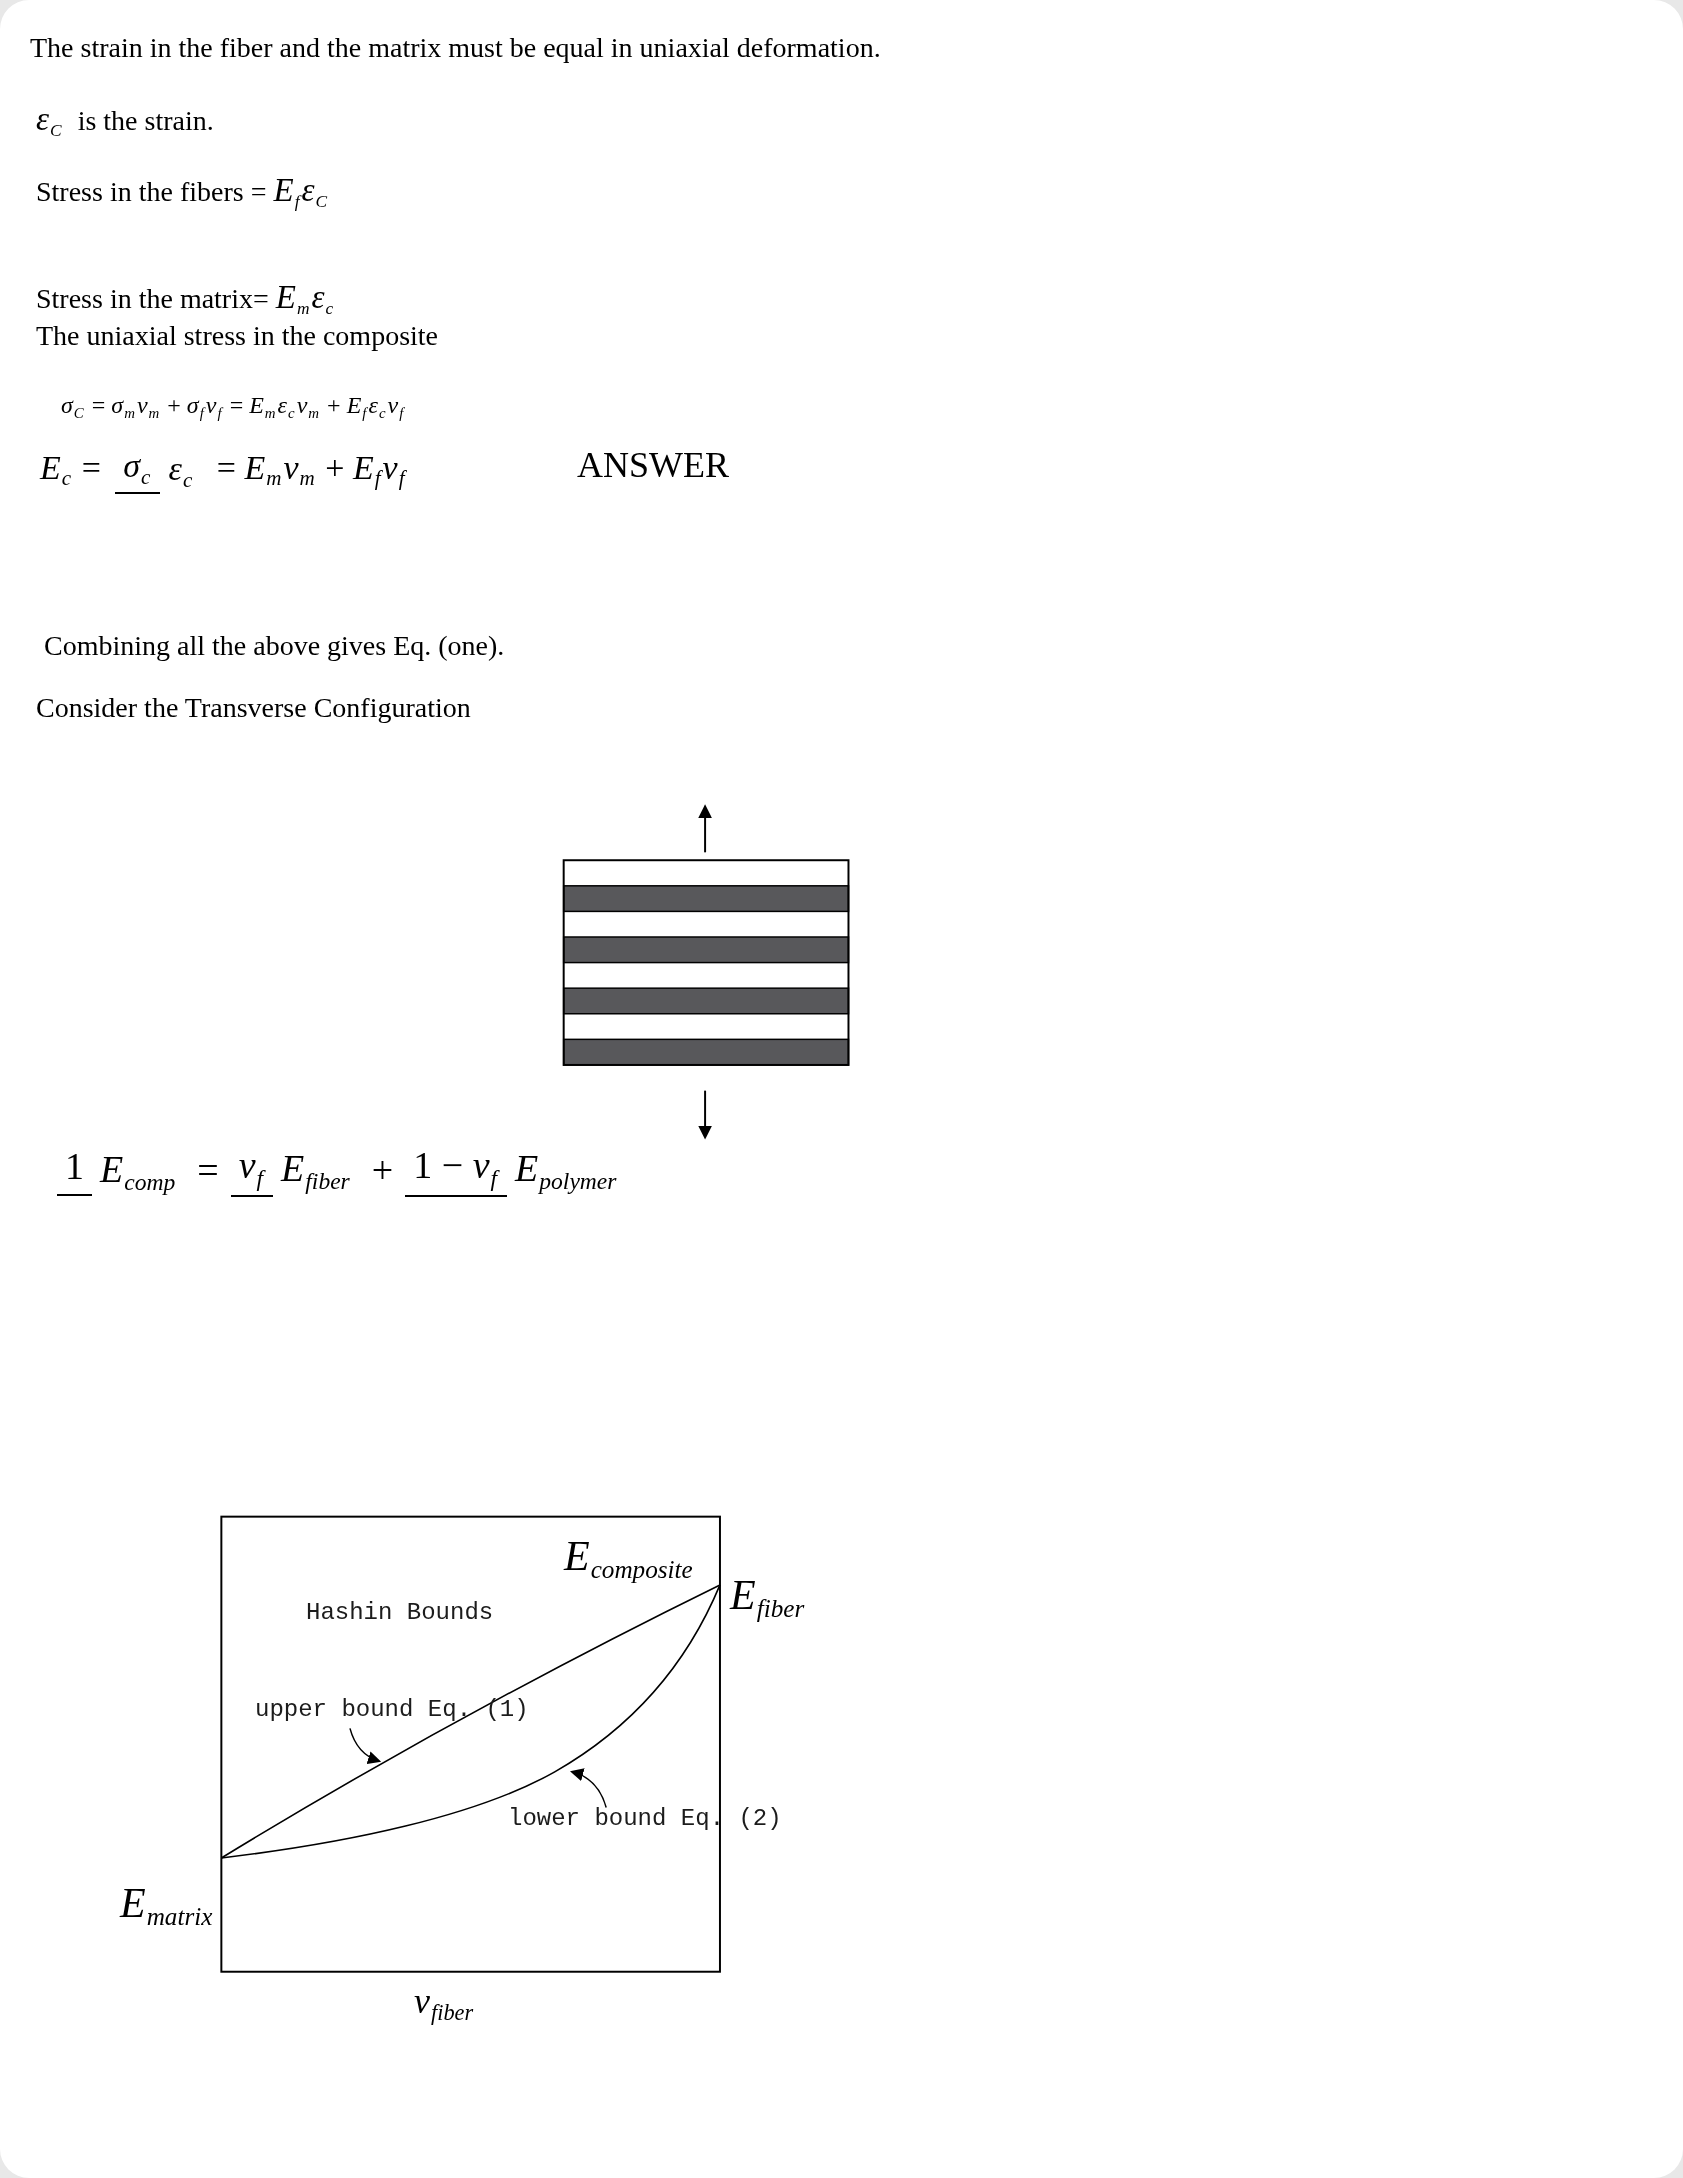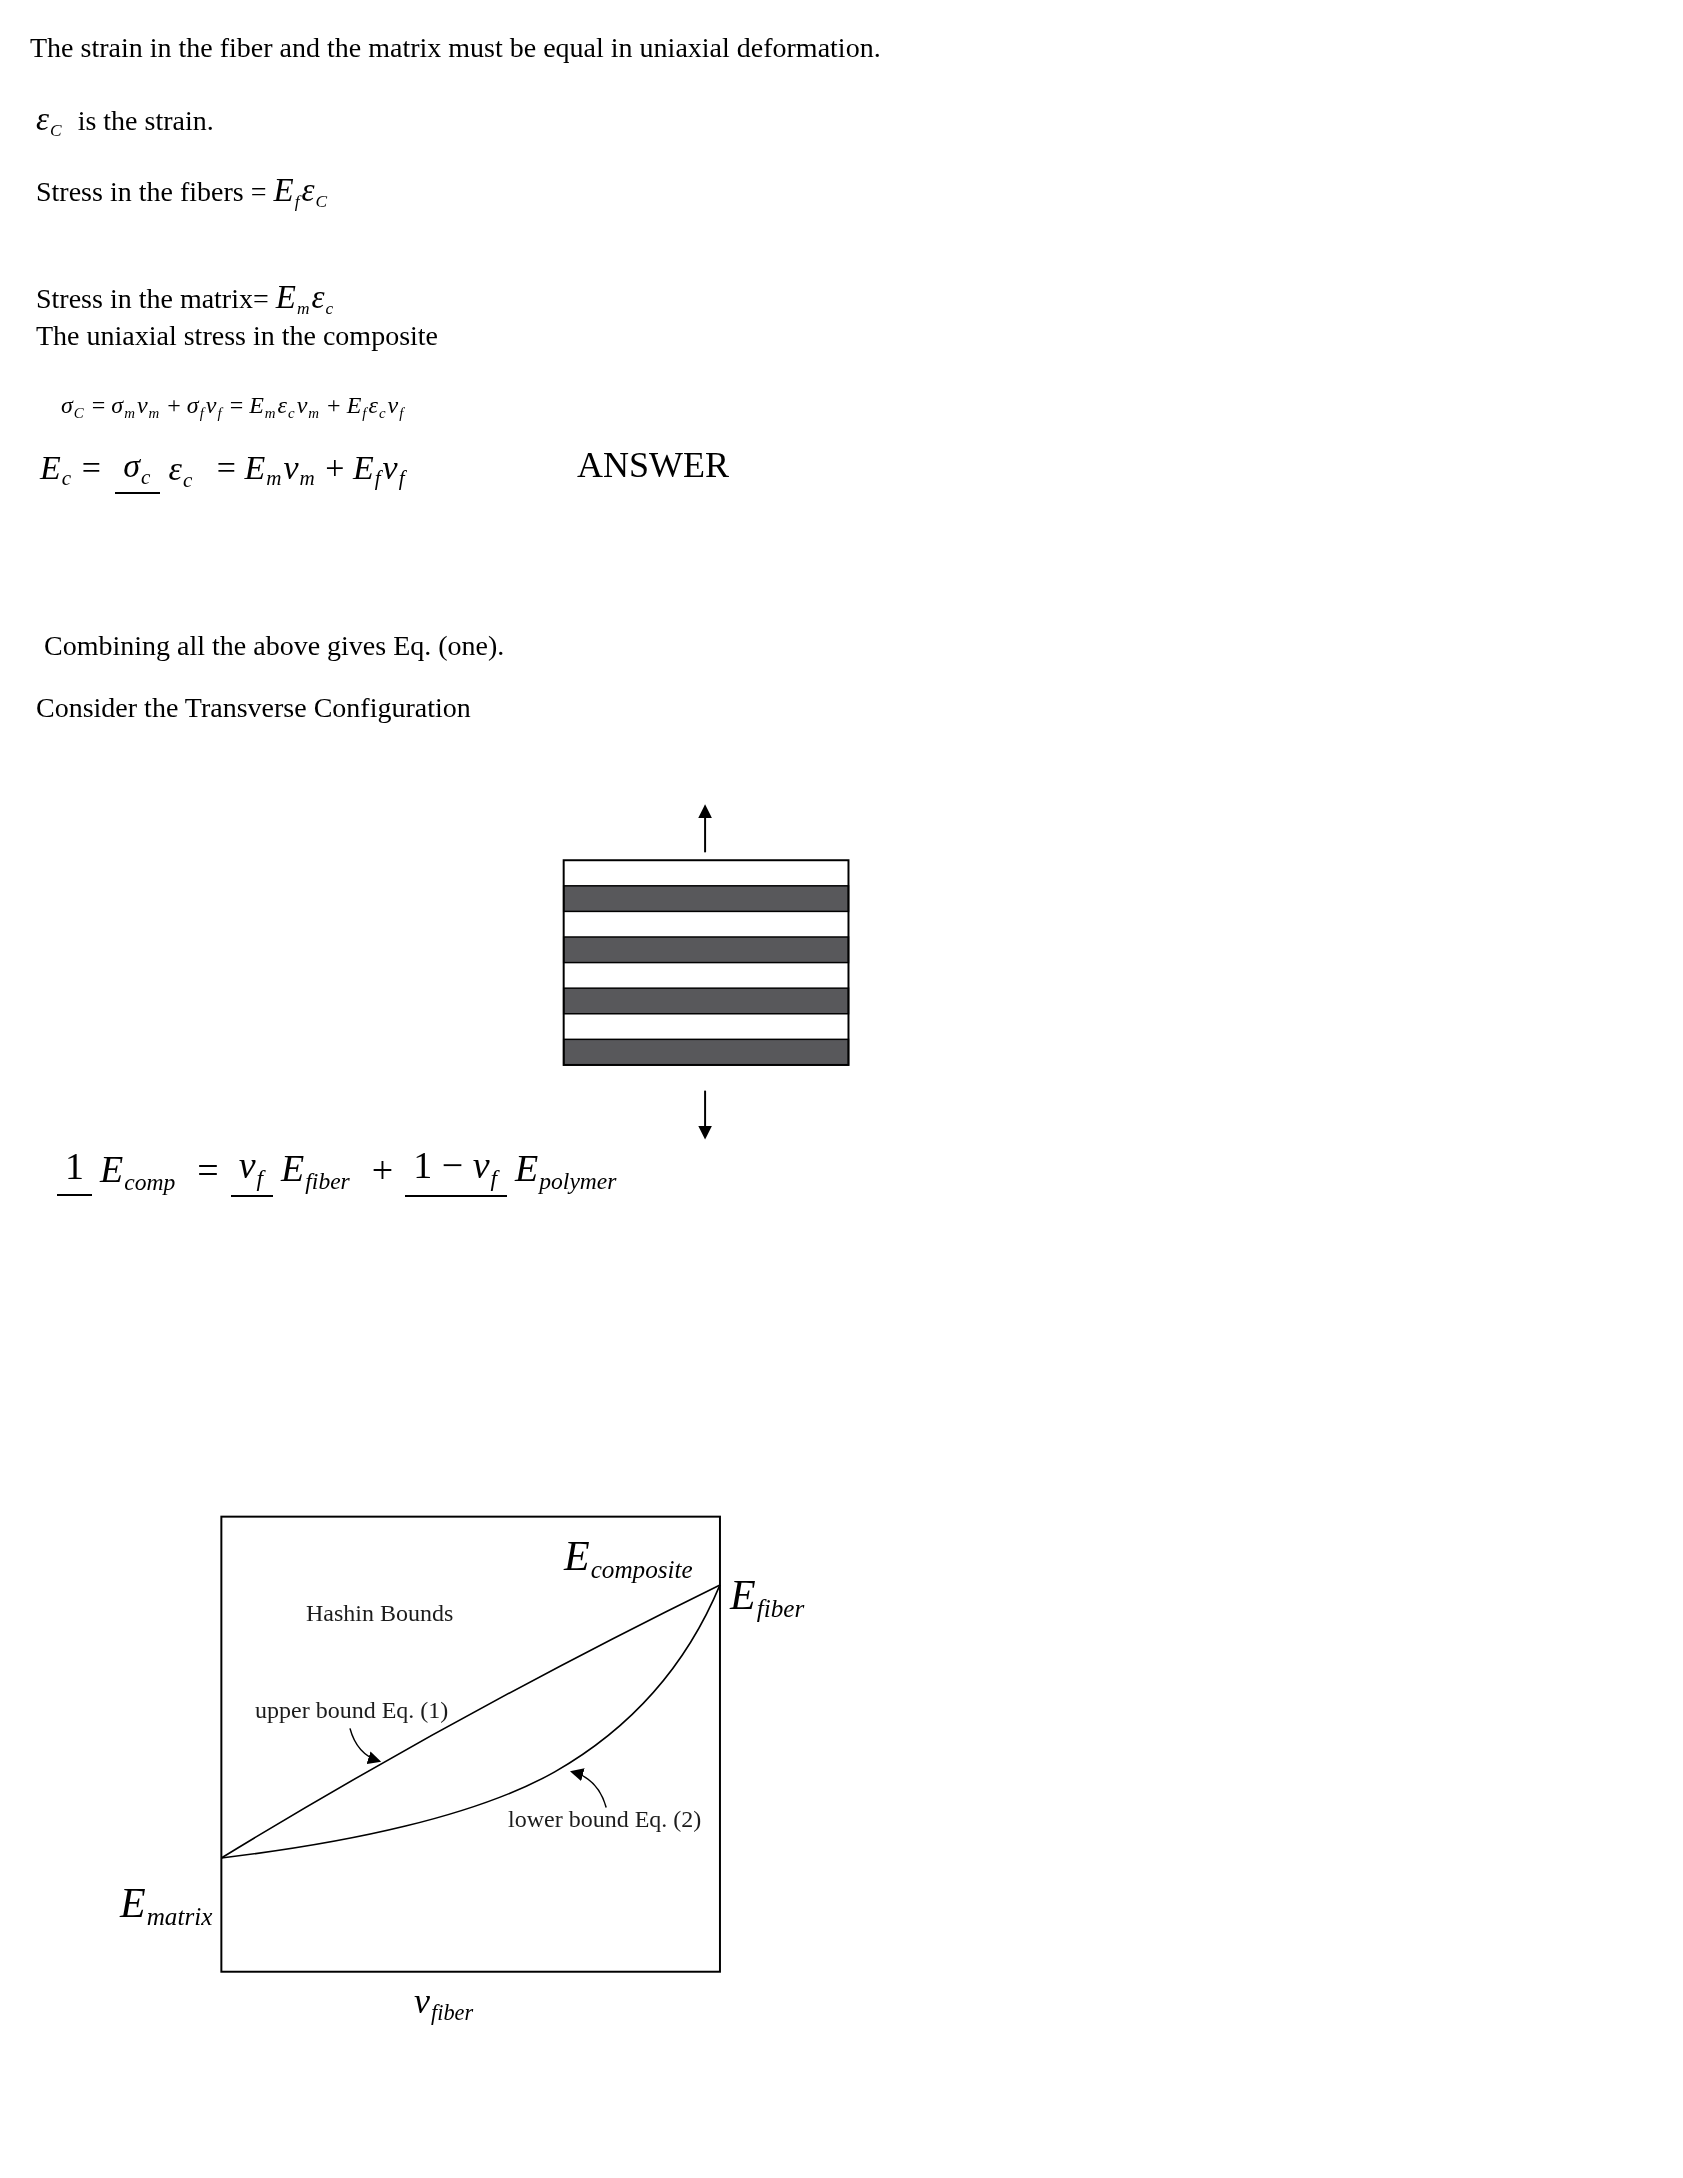--- a/index.html
+++ b/index.html
@@ -1,37 +1,37 @@
 <!DOCTYPE html>
 <html style="--bg: #ffffff; --ink: #000000; --stripe-gray: #58585b; --label-ink: #1c1c1c;"><head>
 <meta charset="utf-8">
 <style>
   :root{
     --bg:#ffffff; --ink:#000000; --stripe-gray:#58585b; --label-ink:#1c1c1c;
   }
   html,body{margin:0;padding:0;background:#e8e8e8;}
   #page{
     position:relative; width:1683px; height:2178px; background:var(--bg);
-    font-family:"Liberation Serif", serif; color:var(--ink); overflow:hidden;
+    font-family:"Liberation Serif", serif; color:var(--ink); overflow:hidden;border-radius:29px;
   }
   .tline{position:absolute; font-size:28px; line-height:1.2; white-space:pre;}
   .run{white-space:pre;}
   .it{font-style:italic;}
   .lg{font-size:1.18em;}
   .sub{font-size:0.62em; vertical-align:-0.32em; margin:0 2px 0 1px;}
   .eqrow{position:absolute; display:flex; align-items:center; white-space:pre;}
   .eq-sigma{font-size:24px; line-height:1.2;margin-left:21px;}
   .eq-ec{font-size:34px;}
   .eq-trans{font-size:38px;}
   .frac{display:inline-flex; flex-direction:row; align-items:stretch; text-align:center; line-height:1.15; margin:0 6px;}
   .frac .num{padding:0 8px 3px; border-bottom:2px solid var(--ink);}
   .frac .den{padding:3px 8px 0;}
   .op{margin:0 6px;}
   .answer{position:absolute; font-size:36px; line-height:1.2;}
-  .sanslabel{position:absolute; font-family:Liberation Serif, serif; font-size:24px; line-height:1.2; color:var(--label-ink); white-space:pre;}
+  .sanslabel{position:absolute; font-family:Liberation Mono, monospace; font-size:24px; line-height:1.2; color:var(--label-ink); white-space:pre;}
   .mathlabel{position:absolute; font-size:42px; line-height:1.1; white-space:pre;}
   .mathlabel .sub{font-size:0.60em;}
   .vlabel{position:absolute; font-size:36px; line-height:1.2; white-space:pre;}
   svg{position:absolute; overflow:visible;}
 </style>
 </head>
 <body>
 
 <div id="page">
 

